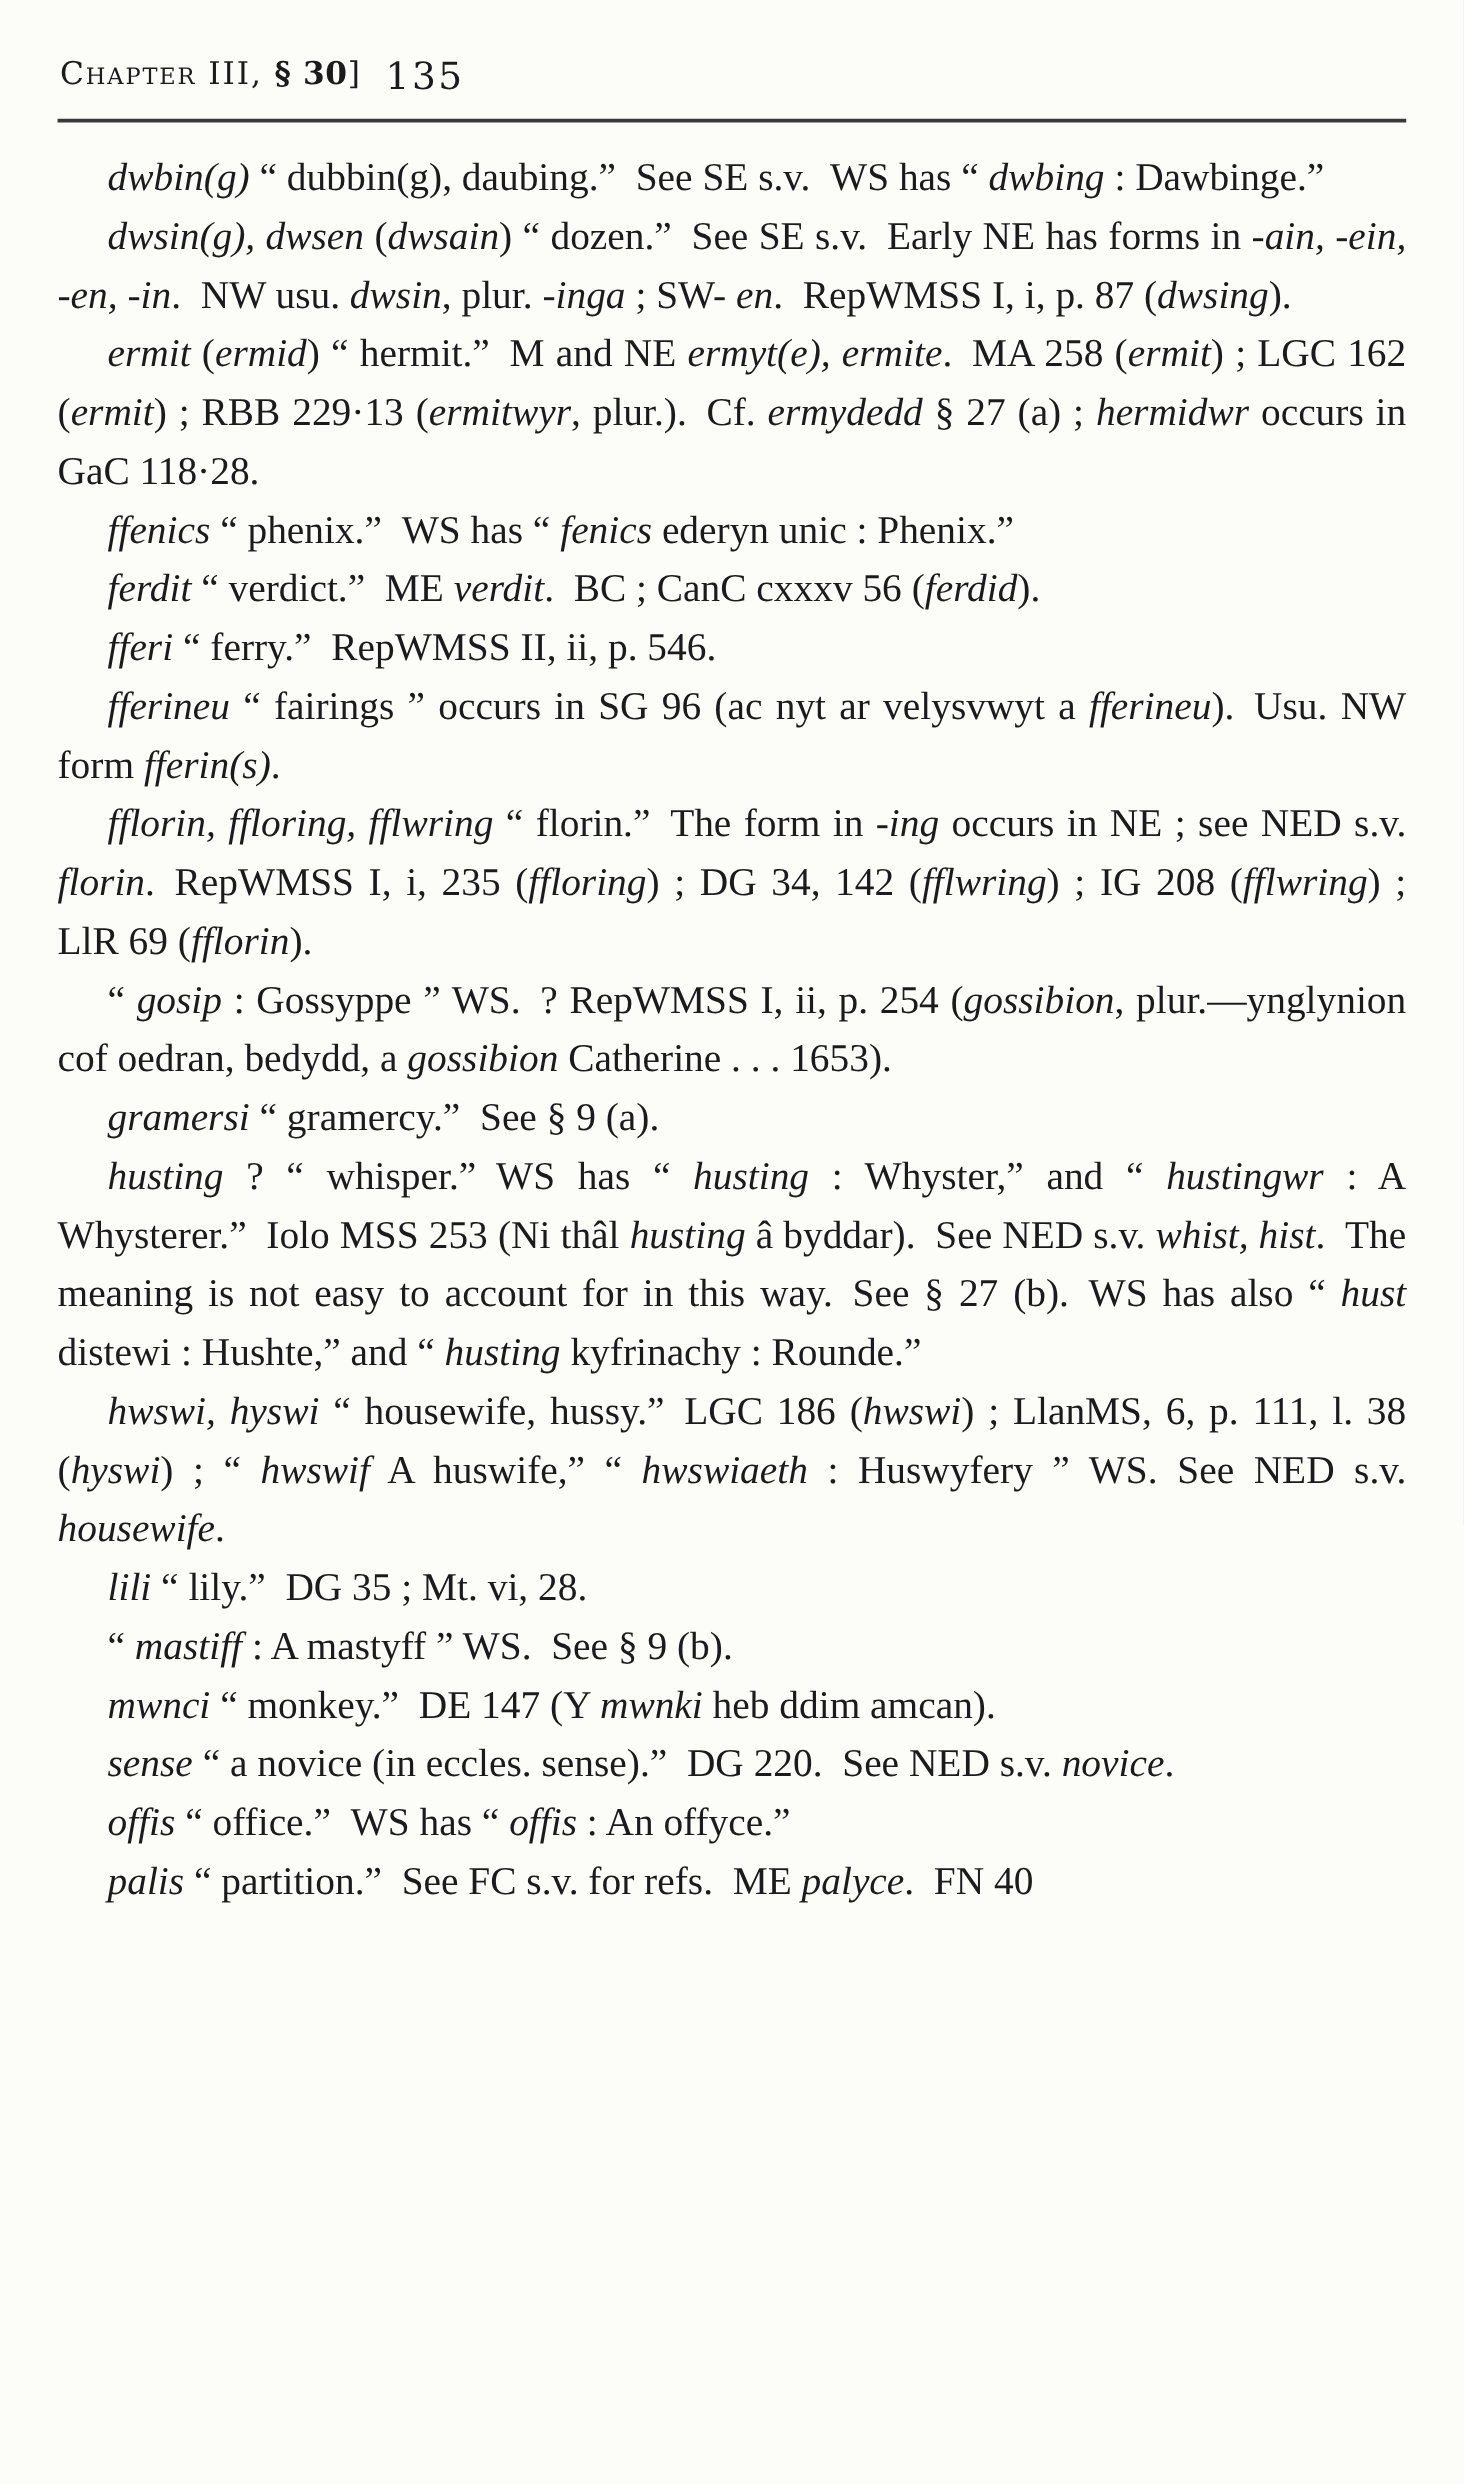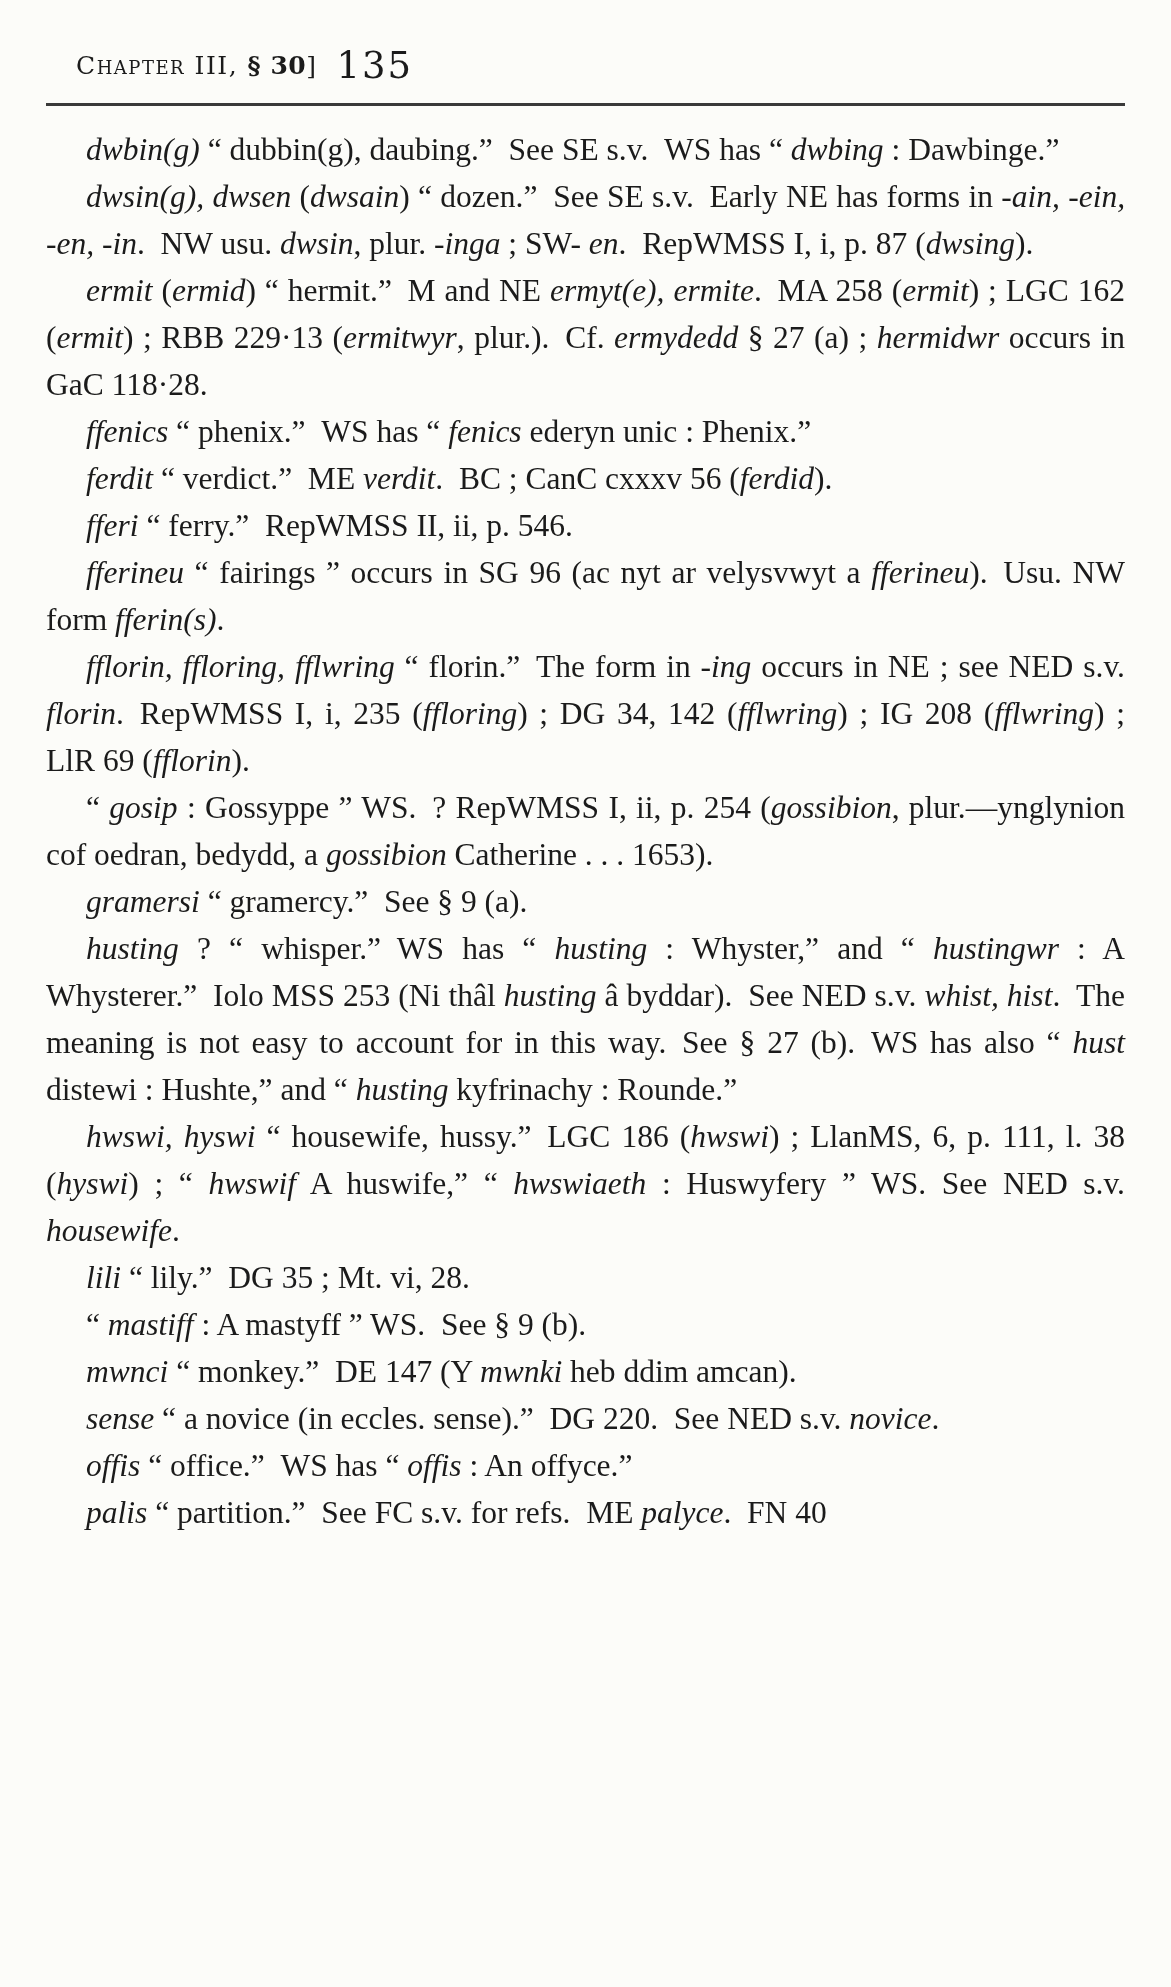--- a/index.html
+++ b/index.html
@@ -10,44 +10,43 @@
     margin: 0 auto;
     background: #fcfcf9;
     color: #1b1b1b;
     font-family: "DejaVu Serif", "Liberation Serif", serif;
     box-sizing: border-box;
     padding: 36px 46px 0 46px;
     overflow: hidden;
   }
   .header {
     display: flex;
-    align-items: center;
+    align-items: flex-start;
     margin-top: 8px;
     padding: 0 2px;
-    margin-left: 28px;
   }
   .chapter {
     font-size: 25px;
     white-space: nowrap;
     letter-spacing: 0.5px;
   }
   .smallcaps { font-variant: small-caps; letter-spacing: 1.5px; }
   .b { font-weight: bold; }
   .title {
     flex: 1;
     text-align: center;
     font-style: italic;
     font-size: 36px;
     word-spacing: 9px;
     letter-spacing: 0.5px;
     white-space: nowrap;
     padding-left: 14px;
   }
   .pagenum {
-    font-size: 37px;
+    font-size: 30px;
     letter-spacing: 2px;
     padding-left: 20px;
   }
   .rule {
     height: 3px;
     background: #3a3a3a;
     margin: 16px 0 20px 0;
   }
   .body-text {
     font-size: 31.5px;

